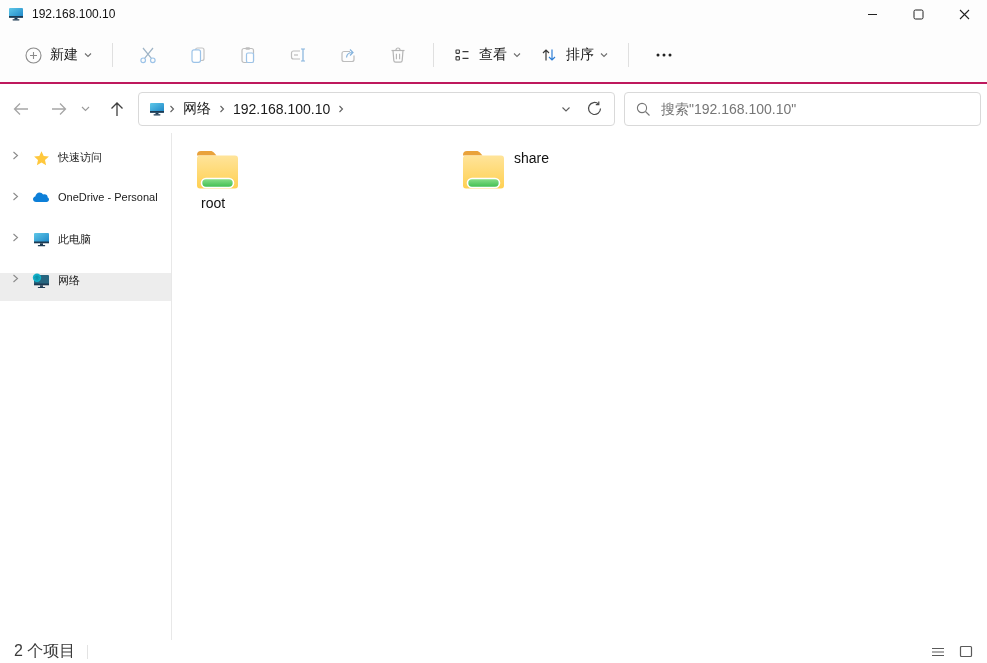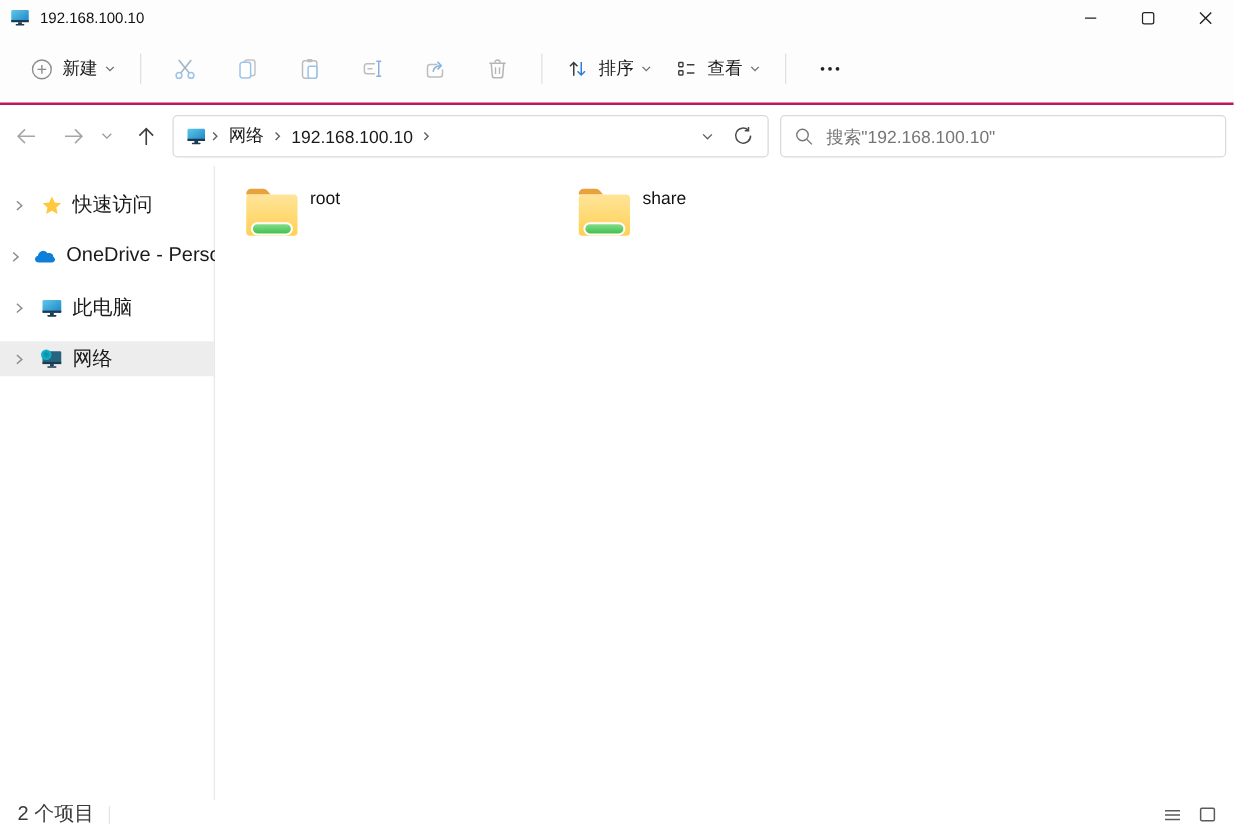--- a/index.html
+++ b/index.html
@@ -39,22 +39,22 @@
   .addr-right .nav-btn { width:28px; }
   .searchbox { margin-left:9px; width:357px; height:34px; border:1px solid #d9d9d9; border-radius:4px;
                display:flex; align-items:center; padding:0 10px; background:#fff; }
   .searchbox input { border:none; outline:none; margin-left:10px; flex:1; font-size:14px;
                      font-family:inherit; color:#1a1a1a; background:transparent; }
   .searchbox input::placeholder { color:#767676; opacity:1; }
 
   
   .bodyarea { position:absolute; top:133px; left:0; right:0; bottom:23px; display:flex; }
   .sidebar { width:172px; border-right:1px solid #e8e8e8; padding-top:17px; background:#fff; }
-  .side-row { height:28px; display:flex; align-items:center; padding-left:8px; margin-bottom:13px;
-              font-size:16px; color:#1a1a1a; cursor:default; }
+  .side-row { height:28px; display:flex; padding-left:8px; margin-bottom:13px;
+              font-size:11px; color:#1a1a1a; cursor:default; }
   .side-row.selected { background:#ededed; }
   .side-row .chev { display:flex; width:14px; justify-content:center; }
   .side-row .sicon { margin-left:10px; display:flex; width:18px; justify-content:center; }
   .side-row .slabel { margin-left:8px; white-space:nowrap; }
 
   .content { position:relative; flex:1; background:#fff; }
   .file-tile { position:absolute; top:14px; width:250px; height:48px; display:flex; }
   .file-tile .fname { margin-left:7px; margin-top:3px; font-size:14px; color:#111; }
 
   
@@ -188,41 +188,41 @@
           <path d="M8.4 8.8 v5.4 M11.6 8.8 v5.4" stroke="#b5b5b5" stroke-width="1.1"></path>
         </svg>
       </span>
     </button>
 
     <div class="tb-sep"></div>
 
     <button class="tb-btn">
       <span>
         <svg width="18" height="18" viewBox="0 0 18 18">
-          <path d="M6 14.5 V4 M3 7 l3-3 3 3" fill="none" stroke="#3a3a3a" stroke-width="1.2"></path>
-          <path d="M12 3.5 V14 M9 11 l3 3 3-3" fill="none" stroke="#2f7fd6" stroke-width="1.2"></path>
-        </svg>
-      </span>
-      <span class="lbl">排序</span>
-      <span>
-        <svg width="10" height="8" viewBox="0 0 10 8">
-            <path d="M2 2.5 l3 3 3-3" fill="none" stroke="#6e6e6e" stroke-width="1.1"></path>
-          </svg>
-      </span>
-    </button>
-
-    <button class="tb-btn">
-      <span>
-        <svg width="18" height="18" viewBox="0 0 18 18">
           <rect x="3" y="4" width="3.4" height="3.4" rx="0.6" fill="none" stroke="#3a3a3a" stroke-width="1.1"></rect>
           <rect x="3" y="10.6" width="3.4" height="3.4" rx="0.6" fill="none" stroke="#3a3a3a" stroke-width="1.1"></rect>
           <path d="M9.5 5.7 h6 M9.5 12.3 h6" stroke="#3a3a3a" stroke-width="1.2"></path>
         </svg>
       </span>
       <span class="lbl">查看</span>
+      <span>
+        <svg width="10" height="8" viewBox="0 0 10 8">
+            <path d="M2 2.5 l3 3 3-3" fill="none" stroke="#6e6e6e" stroke-width="1.1"></path>
+          </svg>
+      </span>
+    </button>
+
+    <button class="tb-btn">
+      <span>
+        <svg width="18" height="18" viewBox="0 0 18 18">
+          <path d="M6 14.5 V4 M3 7 l3-3 3 3" fill="none" stroke="#3a3a3a" stroke-width="1.2"></path>
+          <path d="M12 3.5 V14 M9 11 l3 3 3-3" fill="none" stroke="#2f7fd6" stroke-width="1.2"></path>
+        </svg>
+      </span>
+      <span class="lbl">排序</span>
       <span>
         <svg width="10" height="8" viewBox="0 0 10 8">
             <path d="M2 2.5 l3 3 3-3" fill="none" stroke="#6e6e6e" stroke-width="1.1"></path>
           </svg>
       </span>
     </button>
 
     <div class="tb-sep"></div>
 
     <button class="tb-iconbtn">
@@ -386,21 +386,21 @@
             <path d="M2 4.8 h6 M5 1.8 v6 M2.8 3 c1.4 1 3 1 4.4 0 M2.8 6.6 c1.4 -1 3 -1 4.4 0" stroke="#0a8aa0" stroke-width="0.7" fill="none"></path>
           </svg>
         </span>
         <span class="slabel">网络</span>
       </div>
 
     </aside>
 
     <main class="content">
 
-      <div class="file-tile" style="left:22px;">
+      <div class="file-tile" style="left:22px;flex-direction:column;">
         <span>
           <svg width="47" height="45" viewBox="0 0 47 45">
             <path d="M3 16 V8 a4 4 0 0 1 4 -4 h9.5 c1.4 0 2.6 .6 3.4 1.6 l2.6 3 H3z" fill="#E9A23B"></path>
             <rect x="3" y="8.5" width="41" height="33" rx="3" fill="url(#g-folder)"></rect>
             <rect x="7.5" y="31.5" width="32" height="9" rx="4.5" fill="url(#g-green)" stroke="#ffffff" stroke-width="1.6"></rect>
           </svg>
         </span>
         <span class="fname">root</span>
       </div>
 

